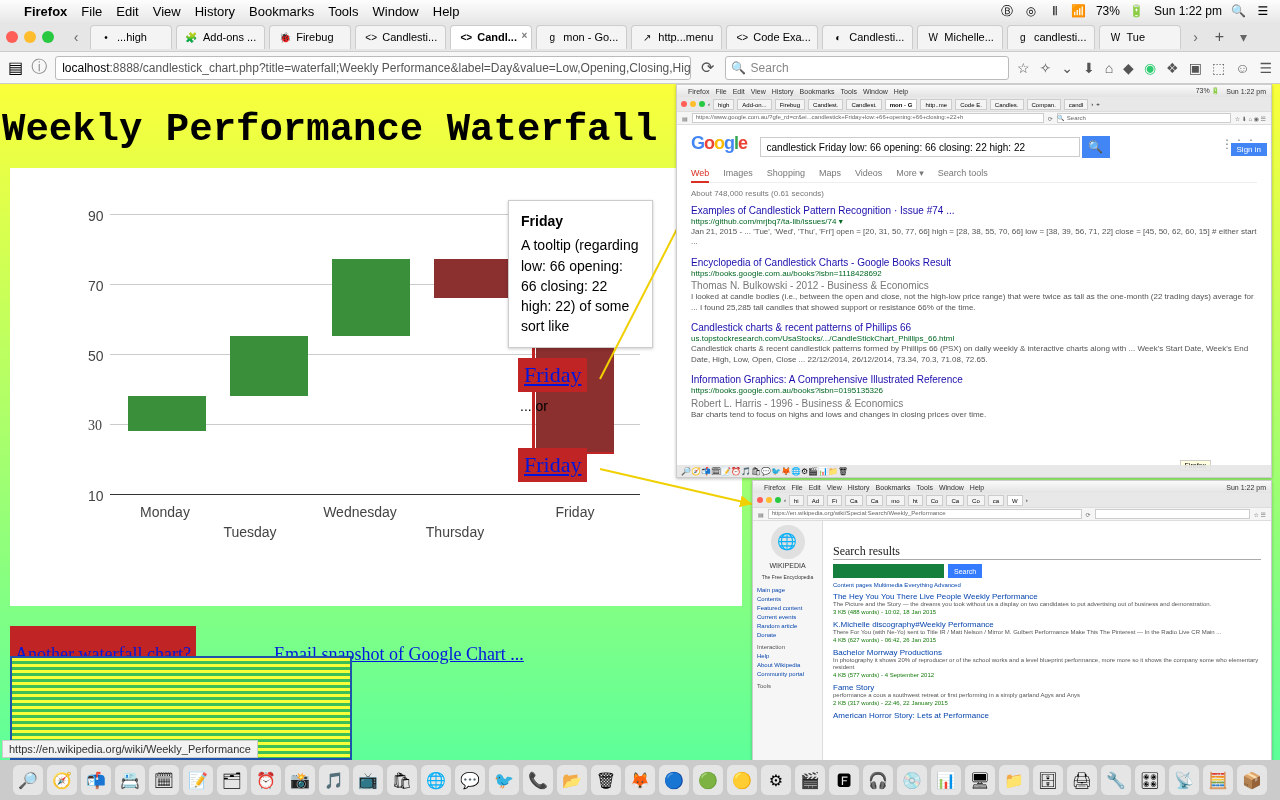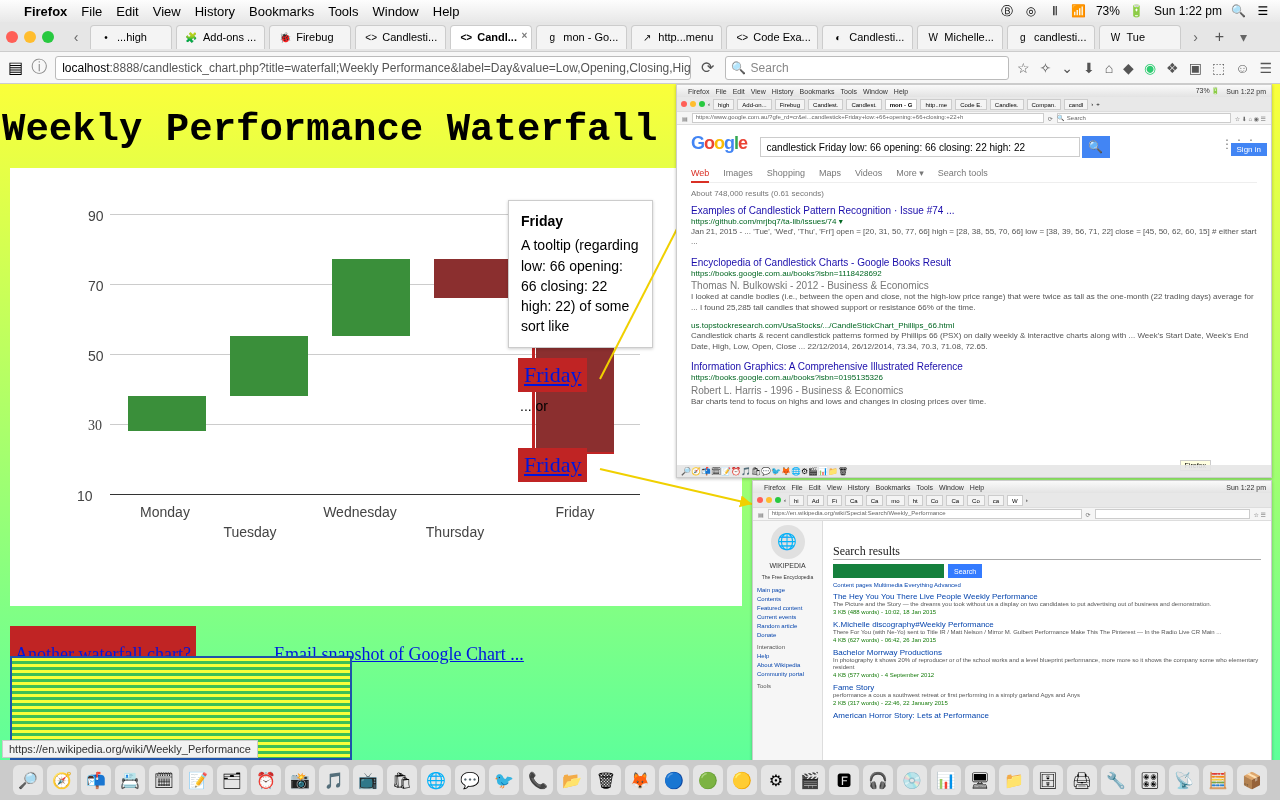--- a/index.html
+++ b/index.html
@@ -326,21 +326,21 @@
 <div class="content">
 
   <div class="chart-title">Weekly Performance Waterfall Chart</div>
 
   <div class="chart-box">
 
     <div class="y-axis-label" style="left:78px; top:40px;">90</div>
     <div class="y-axis-label" style="left:78px; top:110px;">70</div>
     <div class="y-axis-label" style="left:78px; top:180px;">50</div>
     <div class="y-axis-label" style="left:78px; top:250px;font-family:Liberation Serif, serif;">30</div>
-    <div class="y-axis-label" style="left:67px; top:320px;">10</div>
+    <div class="y-axis-label" style="left:78px; top:320px;">10</div>
 
     <div class="plot-area">
 
       <div class="gridline-h" style="top:26px;"></div>
       <div class="gridline-h" style="top:96px;"></div>
       <div class="gridline-h" style="top:166px;"></div>
       <div class="gridline-h" style="top:236px;"></div>
       <div class="gridline-h gridline-baseline" style="top:306px;"></div>
 
       <div class="bar green" style="left:18px; width:78px; top:208px; height:35px;"></div>
@@ -454,20 +454,21 @@
         <div class="url">https://github.com/mrjbq7/ta-lib/issues/74 ▾</div>
         <div class="snippet">Jan 21, 2015 - ... 'Tue', 'Wed', 'Thu', 'Fri'] open = [20, 31, 50, 77, 66] high = [28, 38, 55, 70, 66] low = [38, 39, 56, 71, 22] close = [45, 50, 62, 60, 15] # either start ...</div>
       </div>
       <div class="g-result">
         <div class="title">Encyclopedia of Candlestick Charts - Google Books Result</div>
         <div class="url">https://books.google.com.au/books?isbn=1118428692</div>
         <div class="author">Thomas N. Bulkowski - 2012 - Business &amp; Economics</div>
         <div class="snippet">I looked at candle bodies (i.e., between the open and close, not the high-low price range) that were twice as tall as the one-month (22 trading days) average for ... I found 25,285 tall candles that showed support or resistance 66% of the time.</div>
       </div>
       <div class="g-result">
+        <div class="title">Candlestick charts &amp; recent patterns of Phillips 66</div>
         <div class="url">us.topstockresearch.com/UsaStocks/.../CandleStickChart_Phillips_66.html</div>
         <div class="snippet">Candlestick charts &amp; recent candlestick patterns formed by Phillips 66 (PSX) on daily weekly &amp; interactive charts along with ... Week's Start Date, Week's End Date, High, Low, Open, Close ... 22/12/2014, 26/12/2014, 73.34, 70.3, 71.08, 72.65.</div>
       </div>
       <div class="g-result">
         <div class="title">Information Graphics: A Comprehensive Illustrated Reference</div>
         <div class="url">https://books.google.com.au/books?isbn=0195135326</div>
         <div class="author">Robert L. Harris - 1996 - Business &amp; Economics</div>
         <div class="snippet">Bar charts tend to focus on highs and lows and changes in closing prices over time.</div>
       </div>
     </div>

